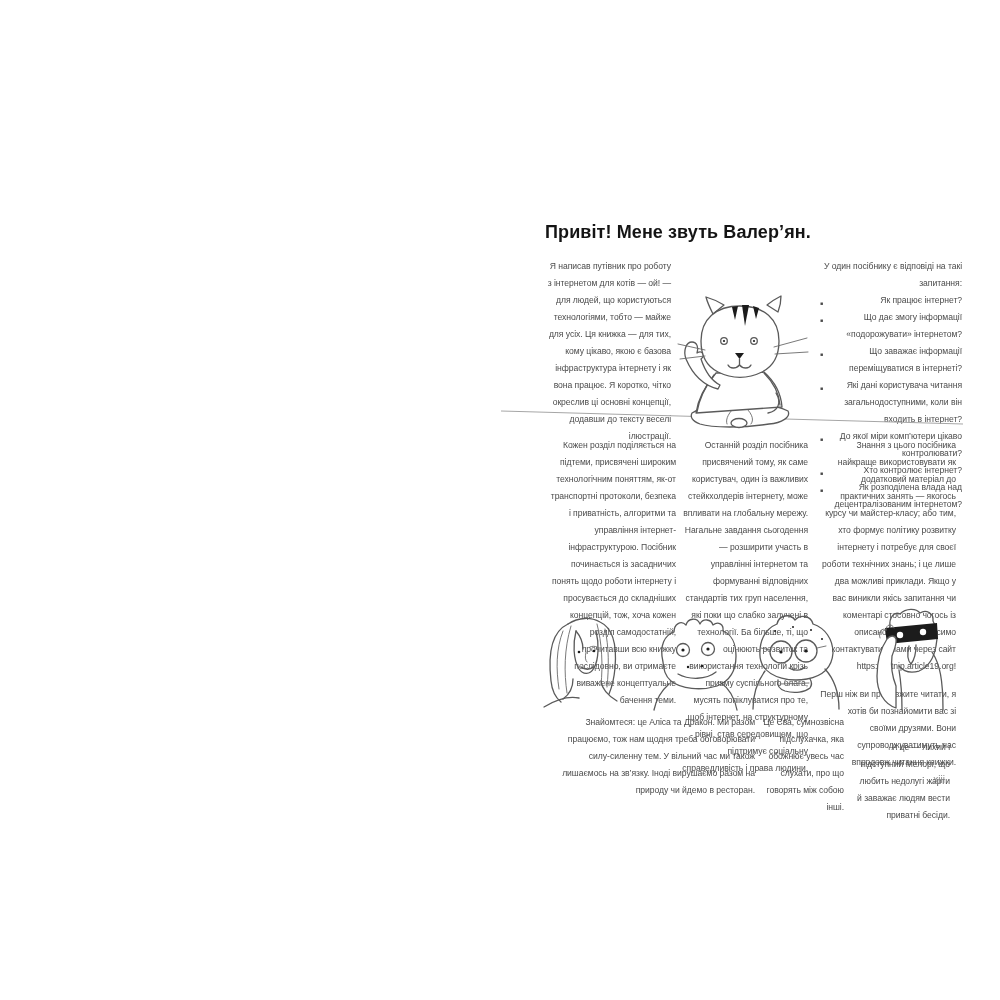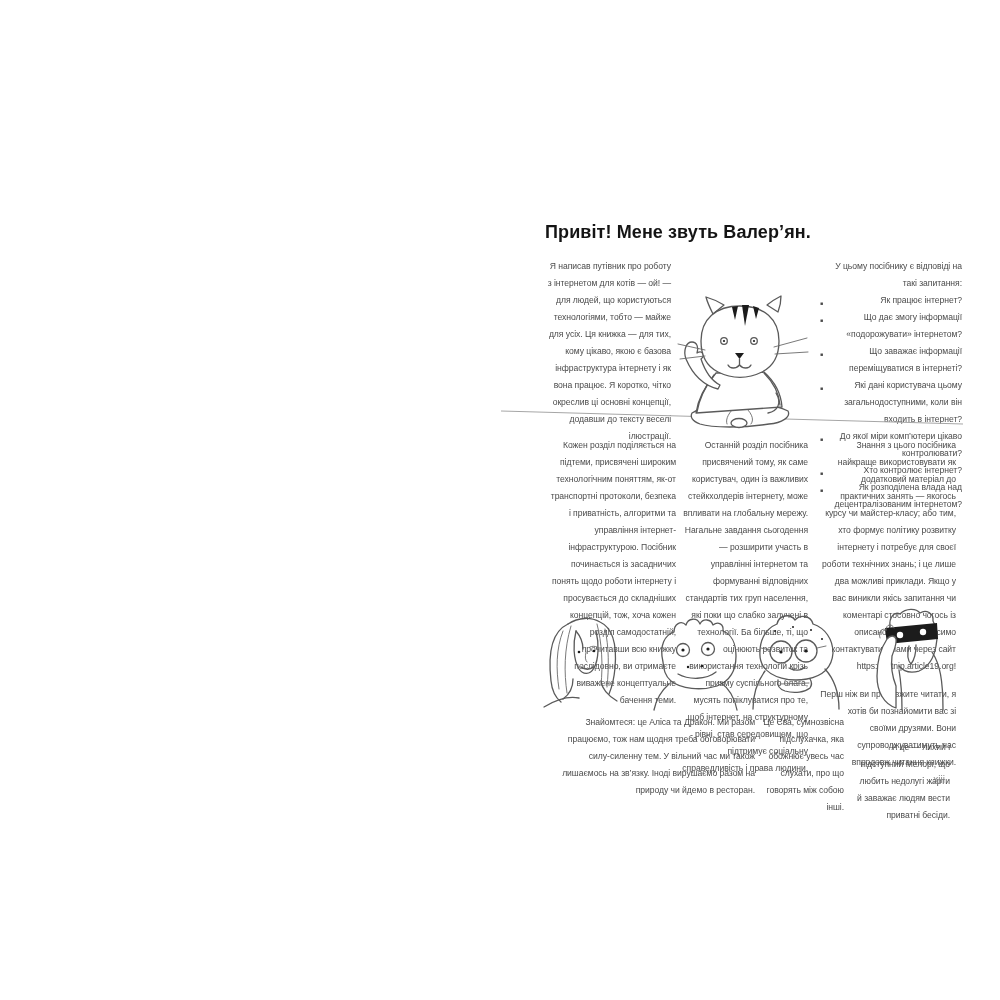--- a/index.html
+++ b/index.html
@@ -44,26 +44,26 @@
 </head>
 <body>
 
 <div class="page">
 
   <div class="title">Привіт! Мене звуть Валер’ян.</div>
 
   <div class="txt intro-para">Я написав путівник про роботу з інтернетом для котів — ой! — для людей, що користуються технологіями, тобто — майже для усіх. Ця книжка — для тих, кому цікаво, якою є базова інфраструктура інтернету і як вона працює. Я коротко, чітко окреслив ці основні концепції, додавши до тексту веселі ілюстрації.</div>
 
   <div class="txt questions">
-    <div>У цьому посібнику є відповіді на такі запитання:</div>
+    <div>У один посібнику є відповіді на такі запитання:</div>
     <ul>
       <li>Як працює інтернет?</li>
       <li>Що дає змогу інформації «подорожувати» інтернетом?</li>
       <li>Що заважає інформації переміщуватися в інтернеті?</li>
-      <li>Які дані користувача цьому загальнодоступними, коли він входить в інтернет?</li>
+      <li>Які дані користувача читання загальнодоступними, коли він входить в інтернет?</li>
       <li>До якої міри комп’ютери цікаво контролювати?</li>
       <li>Хто контролює інтернет?</li>
       <li>Як розподілена влада над децентралізованим інтернетом?</li>
     </ul>
   </div>
 
   <svg class="illu" style="left:500px;top:404px;" width="465" height="26" viewBox="0 0 465 26">
     <line x1="1" y1="7" x2="463" y2="20" stroke="#a6a6a6" stroke-width="1"></line>
   </svg>
 

